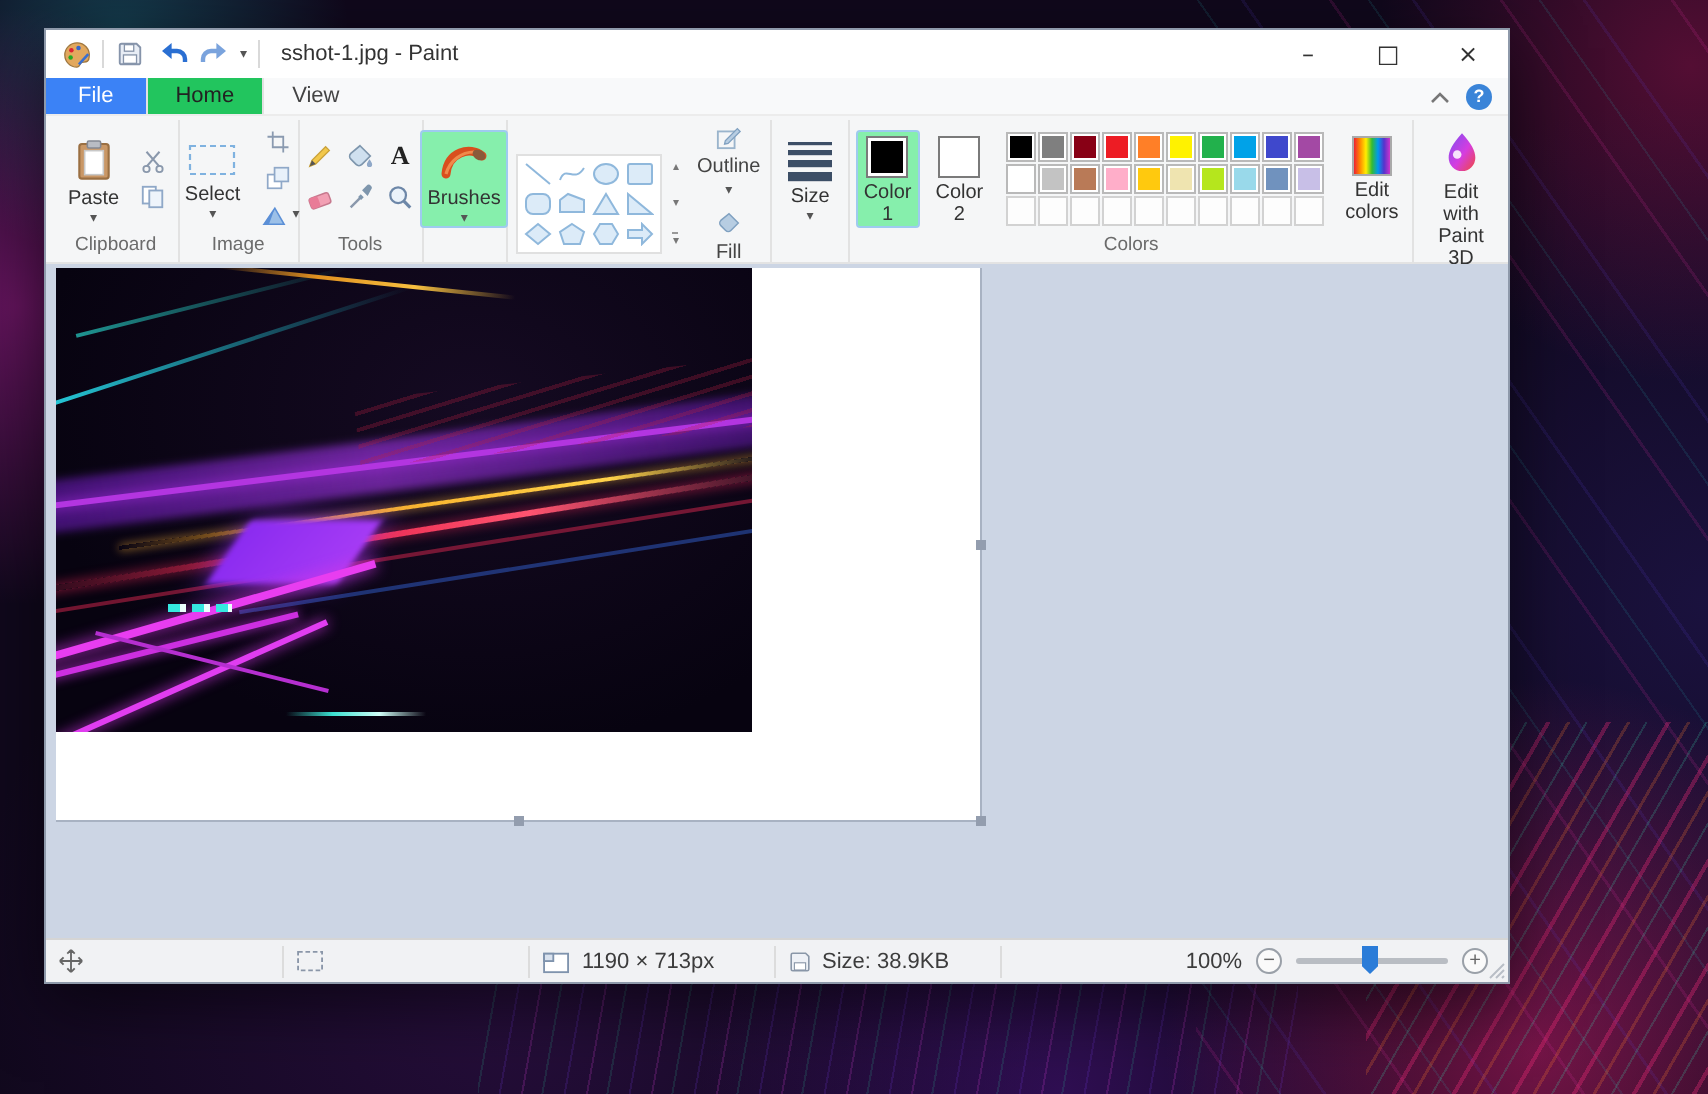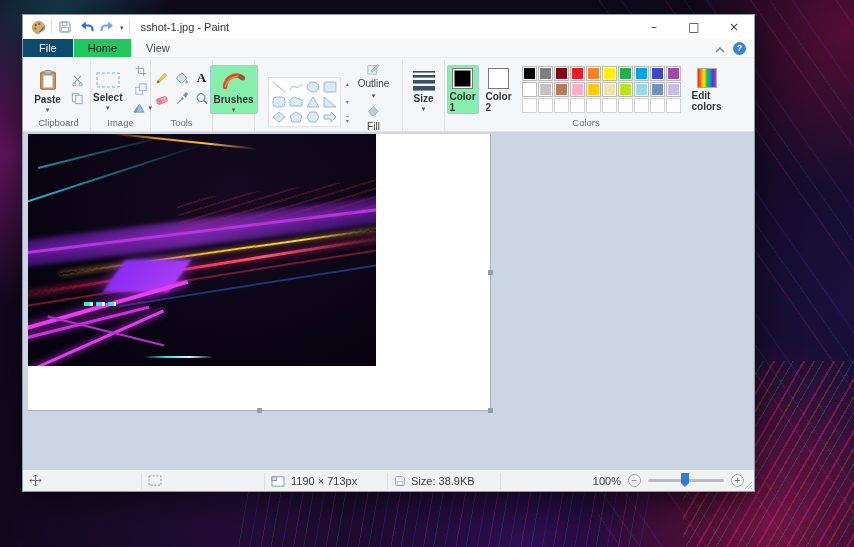--- a/index.html
+++ b/index.html
@@ -46,36 +46,36 @@
   .caret { font-size:7px; color:#555; line-height:1; }
   .title-text { font-size:11px; color:#333; margin-left:6px; white-space:nowrap; }
   .wincontrols { margin-left:auto; display:flex; height:24px; }
   .winbtn { width:40px; height:24px; display:flex; align-items:center; justify-content:center;
     font-size:12px; color:#333; font-family:"DejaVu Sans",sans-serif; }
 
   
   .tabrow { height:19px; flex:0 0 19px; background:#f8f9fa; display:flex; align-items:stretch;
     border-bottom:1px solid #ececec; position:relative; }
   .tab { padding:0 14px; font-size:11px; display:flex; align-items:center; color:#444; }
-  .tab-file { background:#0c4a6e; color:#fff; padding:0 16px; }
+  .tab-file { background:#3b82f6; color:#fff; padding:0 16px; }
   .tab-selected { background:#22c55e; border-left:1px solid #e2e2e2; border-right:1px solid #e2e2e2; color:#222; }
   .tabrow-right { margin-left:auto; display:flex; align-items:center; gap:8px; padding-right:8px; }
   .help-circle { width:13px; height:13px; border-radius:50%; background:#3a84d8; color:#fff;
     font-size:9px; display:flex; align-items:center; justify-content:center; font-weight:bold; }
 
   
   .ribbon { height:74px; flex:0 0 74px; background:#f5f6f7; display:flex; align-items:stretch;
     border-bottom:1px solid #e3e3e3; padding:2px 0 0 4px; }
   .rgroup { display:flex; flex-direction:column; border-right:1px solid #e2e2e2; padding:2px 3px 0 3px; }
   .rgroup:last-child { border-right:none; }
   .rgroup-content { flex:1; display:flex; align-items:center; justify-content:center; gap:4px; }
   .rgroup-label { height:15px; font-size:9.5px; color:#6b6b6b; text-align:center; line-height:14px; }
   .bigbtn { display:flex; flex-direction:column; align-items:center; justify-content:flex-start;
     padding:2px 3px 0 3px; border:1px solid transparent; border-radius:2px; }
-  .bigbtn .blabel { font-size:10px; color:#333; margin-top:2px; line-height:11px; text-align:left;font-weight:bold; }
+  .bigbtn .blabel { font-size:10px; color:#333; margin-top:2px; line-height:11px; text-align:center; }
   .bigbtn .caret { margin-top:1px; }
   .bigbtn-selected { background:#86efac; border-color:#9ecbef; }
   .smallbtn { width:18px; height:17px; display:flex; align-items:center; justify-content:center; }
   .tools-grid { display:grid; grid-template-columns:repeat(3,18px); grid-auto-rows:19px; gap:2px; }
   .imgcol { display:flex; flex-direction:column; gap:1px; align-items:center; }
   .rot-row { display:flex; align-items:center; }
 
   
   .shape-grid { display:grid; grid-template-columns:repeat(4,16px); grid-auto-rows:14px;
     gap:1px; background:#fff; border:1px solid #e0e0e0; padding:2px; }
@@ -456,20 +456,39 @@
               <div class="pcell empty"></div>
             </div>
           <div class="bigbtn">
             <span class="editcolors-icon"></span>
             <span class="blabel"><span>Edit</span><br><span>colors</span></span>
           </div>
         </div>
         <div class="rgroup-label">Colors</div>
       </div>
 
+      <div class="rgroup" style="width:52px">
+        <div class="rgroup-content">
+          <div class="bigbtn">
+            <svg width="22" height="24" viewBox="0 0 16 18">
+                <defs>
+                  <linearGradient id="g3d" x1="0" y1="0" x2="1" y2="1">
+                    <stop offset="0" stop-color="#7a4ff0"></stop>
+                    <stop offset=".55" stop-color="#d53de0"></stop>
+                    <stop offset="1" stop-color="#f0483c"></stop>
+                  </linearGradient>
+                </defs>
+                <path d="M8 1.2 C11.5 5 13 7.8 13 10.4a5 5 0 11-10 0C3 7.8 4.5 5 8 1.2z" fill="url(#g3d)"></path>
+                <circle cx="6.2" cy="9.2" r="1.6" fill="rgba(255,255,255,.85)"></circle>
+              </svg>
+            <span class="blabel"><span>Edit with</span><br><span>Paint 3D</span></span>
+          </div>
+        </div>
+        <div class="rgroup-label"></div>
+      </div>
     </div>
 
     <div class="workarea">
       <div class="canvas">
         <div class="canvas-image">
           <div class="st" style="top:84px;left:-10px;width:380px;height:26px;background:linear-gradient(90deg,rgba(120,30,210,.50),rgba(165,55,235,.60) 45%,rgba(115,30,200,.45));transform:rotate(-7deg);filter:blur(2px)"></div>
           <div class="st" style="top:95px;left:-10px;width:380px;height:3px;background:#b335e0;transform:rotate(-7deg);box-shadow:0 0 7px #a62de0"></div>
           <div class="st" style="top:116px;left:30px;width:330px;height:2px;background:linear-gradient(90deg,transparent,#f5a623 30%,#ffd24a 75%,transparent);transform:rotate(-8deg);box-shadow:0 0 5px rgba(255,180,60,.8)"></div>
           <div class="st" style="top:130px;left:-10px;width:380px;height:2.5px;background:linear-gradient(90deg,rgba(240,50,90,.15),#e8274e 40%,#ff5470 65%,rgba(240,50,90,.1));transform:rotate(-9deg);box-shadow:0 0 6px rgba(240,40,90,.7)"></div>
           <div class="st" style="top:142px;left:-10px;width:380px;height:1.5px;background:rgba(220,40,80,.5);transform:rotate(-9deg)"></div>

